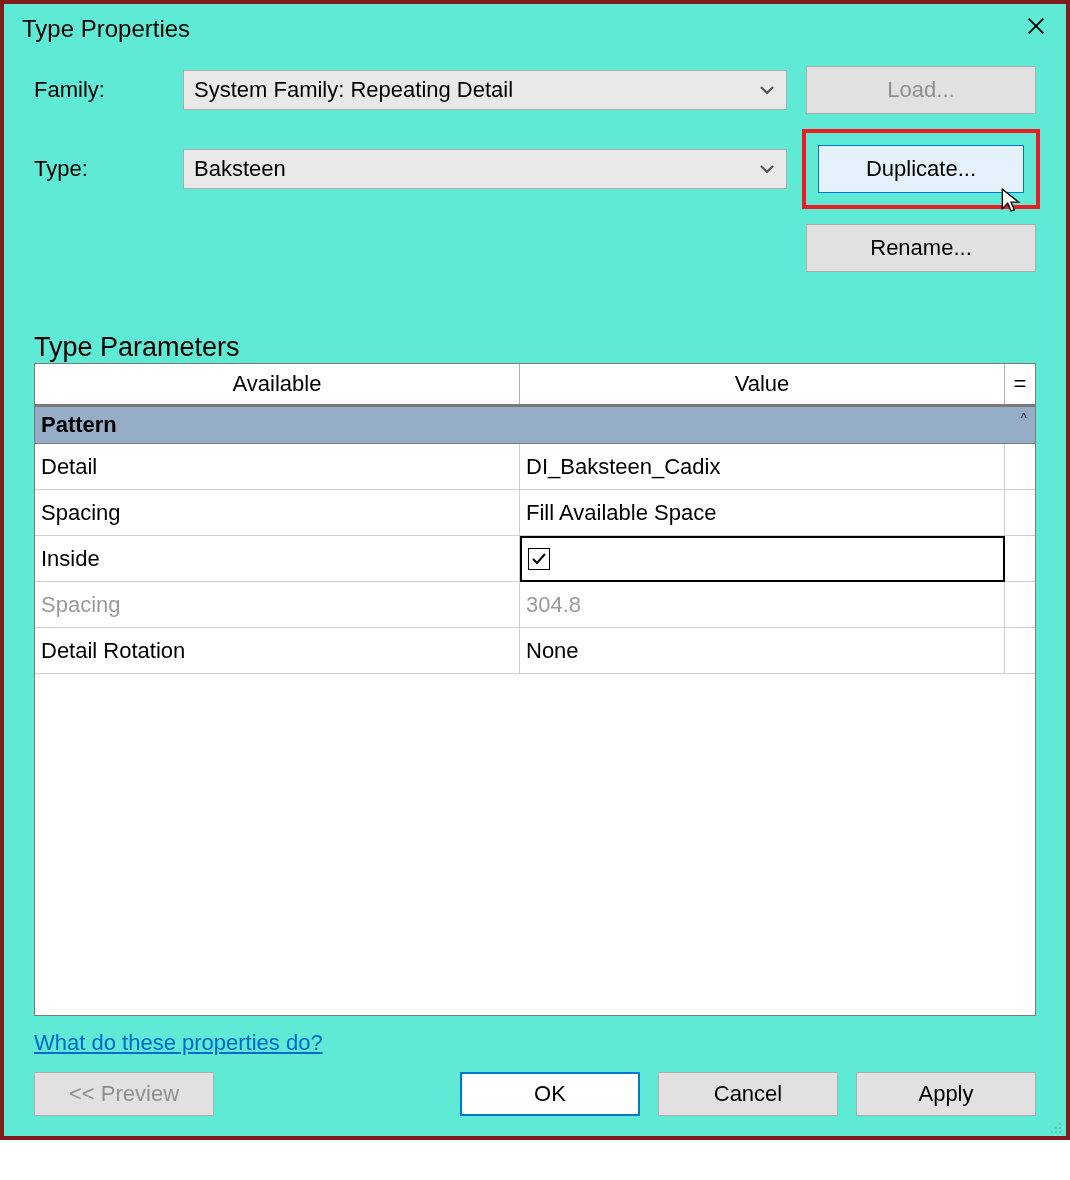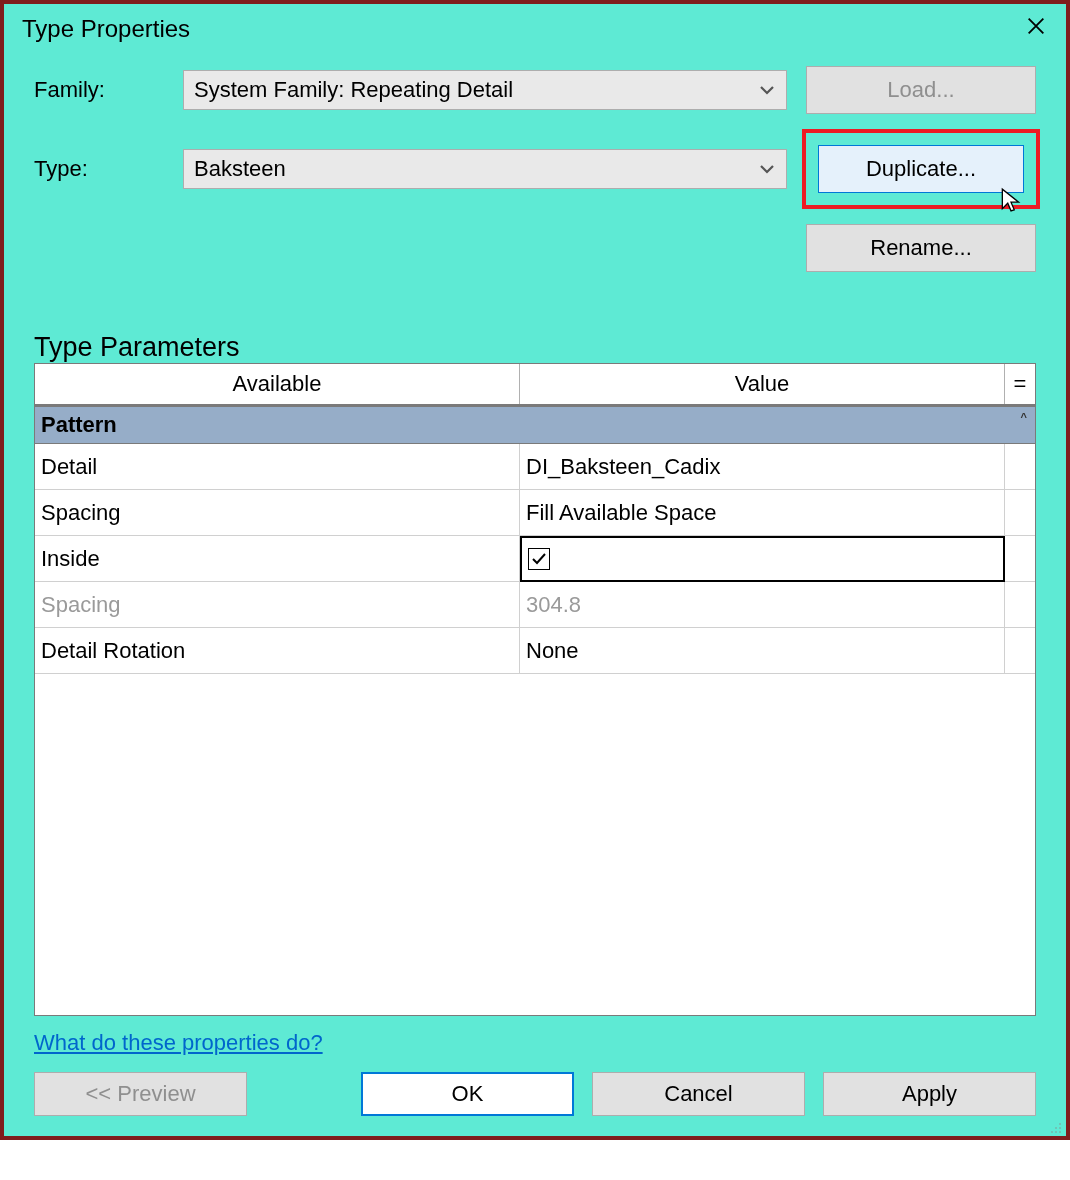--- a/index.html
+++ b/index.html
@@ -180,21 +180,21 @@
     cursor: pointer;
     align-self: flex-start;
   }
 
   .footer {
     display: flex;
     gap: 18px;
     padding-bottom: 10px;
   }
   .footer .spacer { flex: 1; }
-  .footer .btn { width: 213px; height: 44px; }
+  .footer .btn { width: 180px; height: 44px; }
   .footer .btn.default { border: 2px solid #0078d7; background: #ffffff;}
   .resize-grip {
     position: absolute;
     right: 2px; bottom: 2px;
     width: 16px; height: 16px;
     opacity: 0.5;
   }
   .below-strip {
     height: 40px;
     background: #fff;

